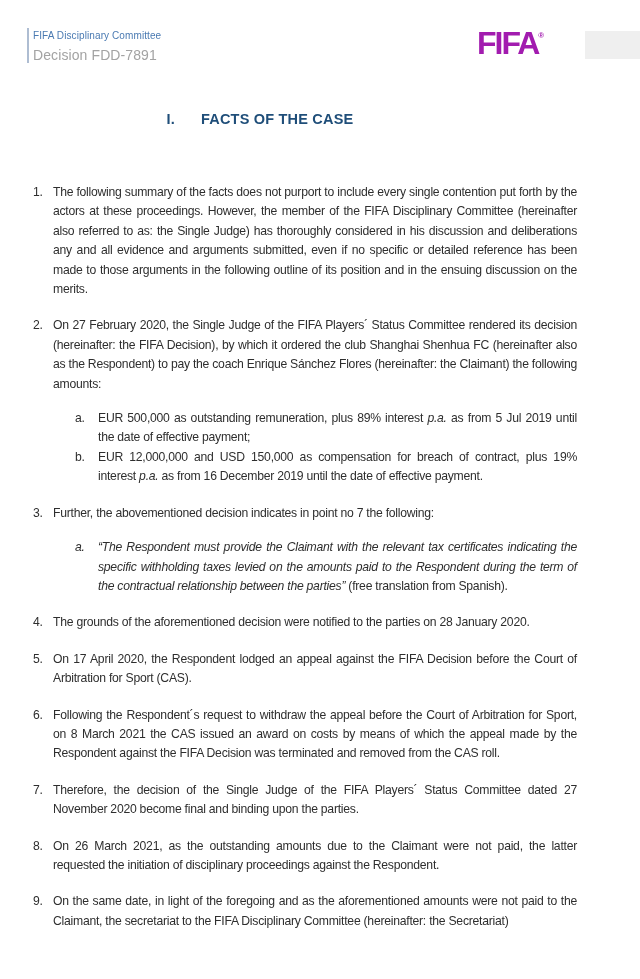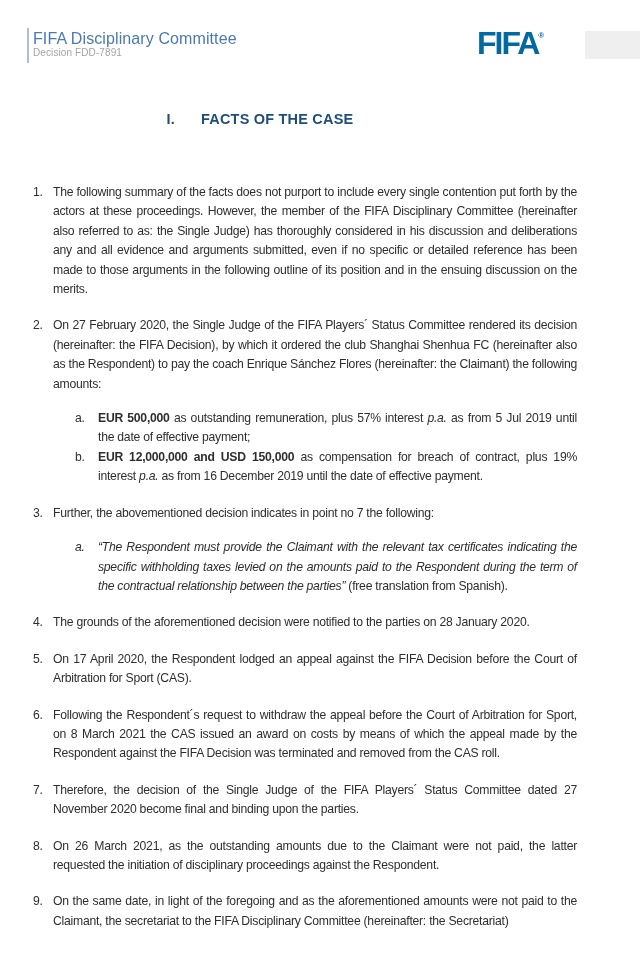--- a/index.html
+++ b/index.html
@@ -16,39 +16,39 @@
   
   .header-rule {
     position: absolute;
     left: 27px; top: 28px;
     width: 2px; height: 35px;
     background: #aebdd2;
   }
   .committee {
     position: absolute;
     left: 33px; top: 30px;
-    font-size: 16px;
+    font-size: 10px;
     color: #4a7ab2;
     letter-spacing: 0.1px;
   }
   .decision {
     position: absolute;
     left: 33px; top: 47px;
-    font-size: 10px;
+    font-size: 14px;
     color: #a3a3a3;
     letter-spacing: 0.1px;
     text-align: center;
   }
   .logo {
     position: absolute;
     left: 477px; top: 23px;
     font-size: 32px;
     font-weight: bold;
     letter-spacing: -2px;
-    color: #0369a1;
+    color: #a21caf;
     line-height: 34px;
   }
   .logo sup {
     font-size: 8px;
     font-weight: bold;
     letter-spacing: 0;
     vertical-align: super;
     position: relative;
     top: -4px;
   }
@@ -81,21 +81,21 @@
   }
   .row { display: flex; }
   .row.item { margin-top: 17px; }
   .row.item:first-child { margin-top: 0; }
   .row.subitem { margin-top: 15px; margin-left: 42px; }
   .row.subitem + .row.subitem { margin-top: 0; }
   .marker { flex: 0 0 20px; }
   .subitem .marker { flex: 0 0 23px; }
   .marker.it { font-style: italic; }
   .text { flex: 1; text-align: justify; }
-  .b { font-weight: bold; }
+  .b { font-weight: normal; }
   .i { font-style: italic; }
 </style>
 </head>
 <body>
 
 <div class="page">
 
   <div>
     <div class="header-rule"></div>
     <div class="committee">FIFA Disciplinary Committee</div>
@@ -110,21 +110,21 @@
       <div class="row item">
         <div class="marker">1.</div>
         <div class="text"><span>The following summary of the facts does not purport to include every single contention put forth by the actors at these proceedings. However, the member of the FIFA Disciplinary Committee (hereinafter also referred to as: the Single Judge) has thoroughly considered in his discussion and deliberations any and all evidence and arguments submitted, even if no specific or detailed reference has been made to those arguments in the following outline of its position and in the ensuing discussion on the merits.</span></div>
       </div>
       <div class="row item">
         <div class="marker">2.</div>
         <div class="text"><span>On 27 February 2020, the Single Judge of the FIFA Players´ Status Committee rendered its decision (hereinafter: the FIFA Decision), by which it ordered the club Shanghai Shenhua FC (hereinafter also as the Respondent) to pay the coach Enrique Sánchez Flores (hereinafter: the Claimant) the following amounts:</span></div>
       </div>
       <div class="row subitem">
         <div class="marker">a.</div>
-        <div class="text"><span class="b">EUR 500,000</span><span> as outstanding remuneration, plus 57% interest </span><span class="i">p.a.</span><span> as from 5 Jul 2019 until the date of effective payment;</span></div>
+        <div class="text"><span class="b">EUR 500,000</span><span> as outstanding remuneration, plus 89% interest </span><span class="i">p.a.</span><span> as from 5 Jul 2019 until the date of effective payment;</span></div>
       </div>
       <div class="row subitem">
         <div class="marker">b.</div>
         <div class="text"><span class="b">EUR 12,000,000 and USD 150,000</span><span> as compensation for breach of contract, plus 19% interest </span><span class="i">p.a.</span><span> as from 16 December 2019 until the date of effective payment.</span></div>
       </div>
       <div class="row item">
         <div class="marker">3.</div>
         <div class="text"><span>Further, the abovementioned decision indicates in point no 7 the following:</span></div>
       </div>
       <div class="row subitem">

